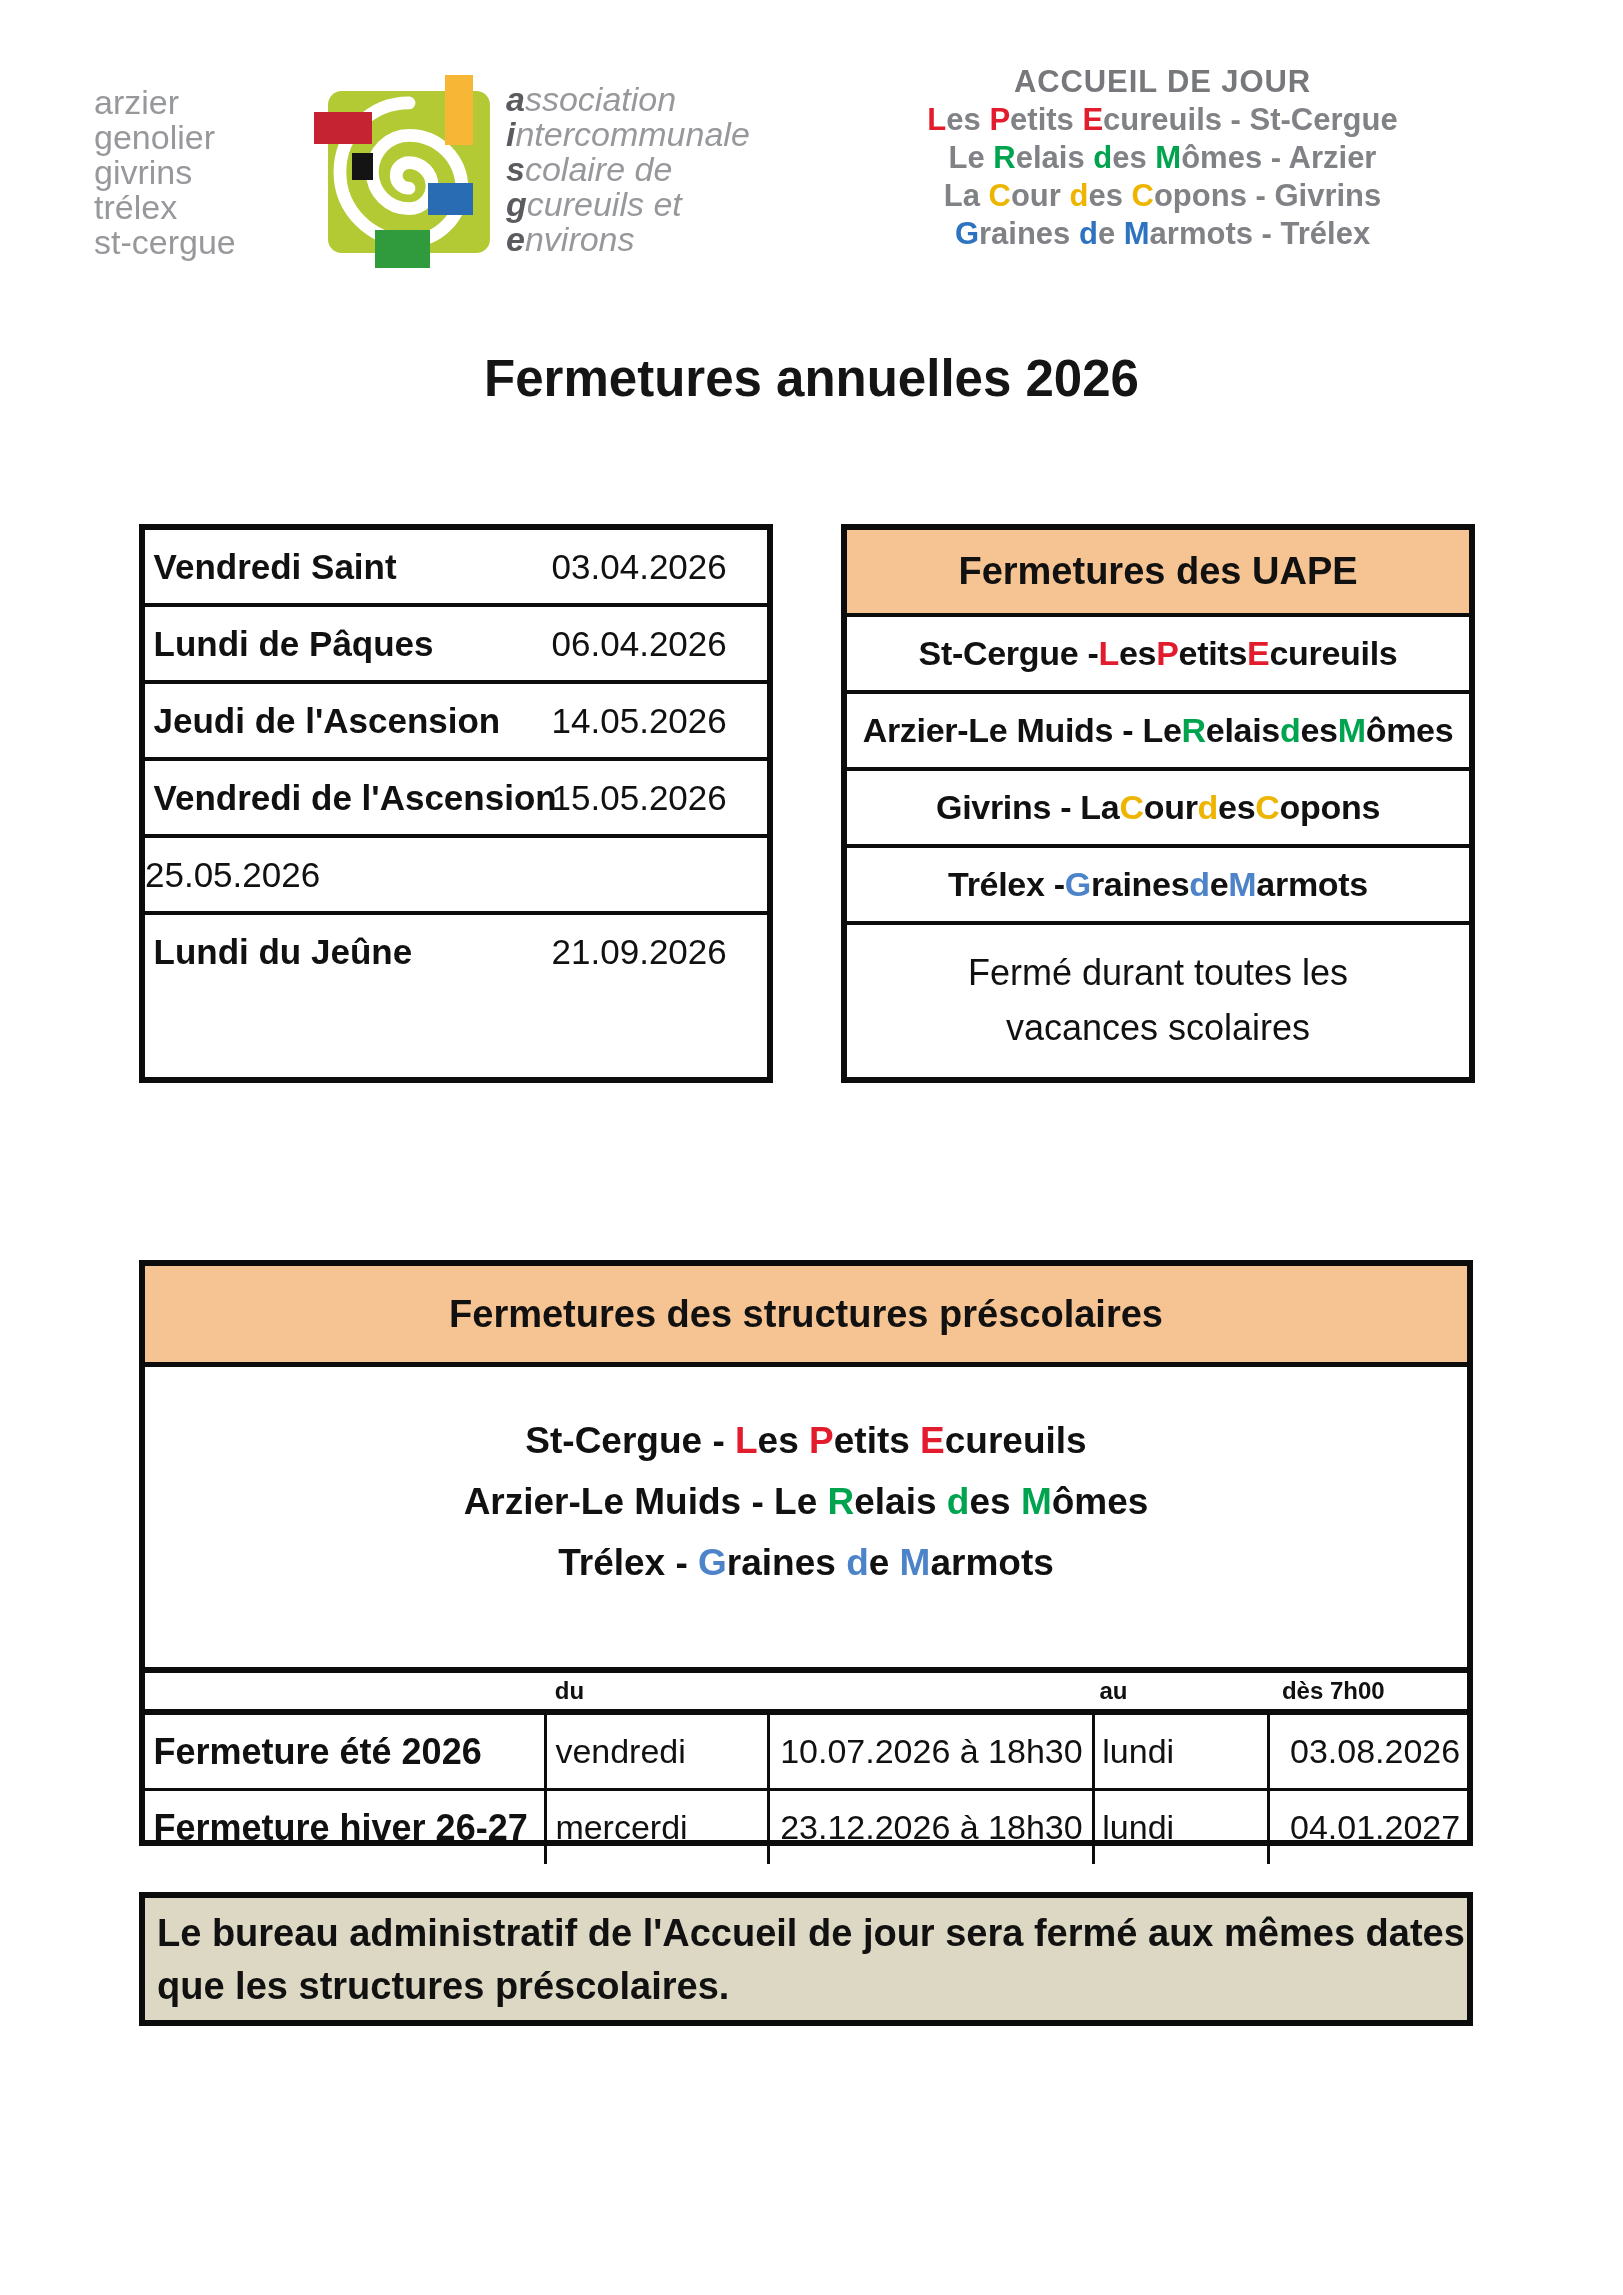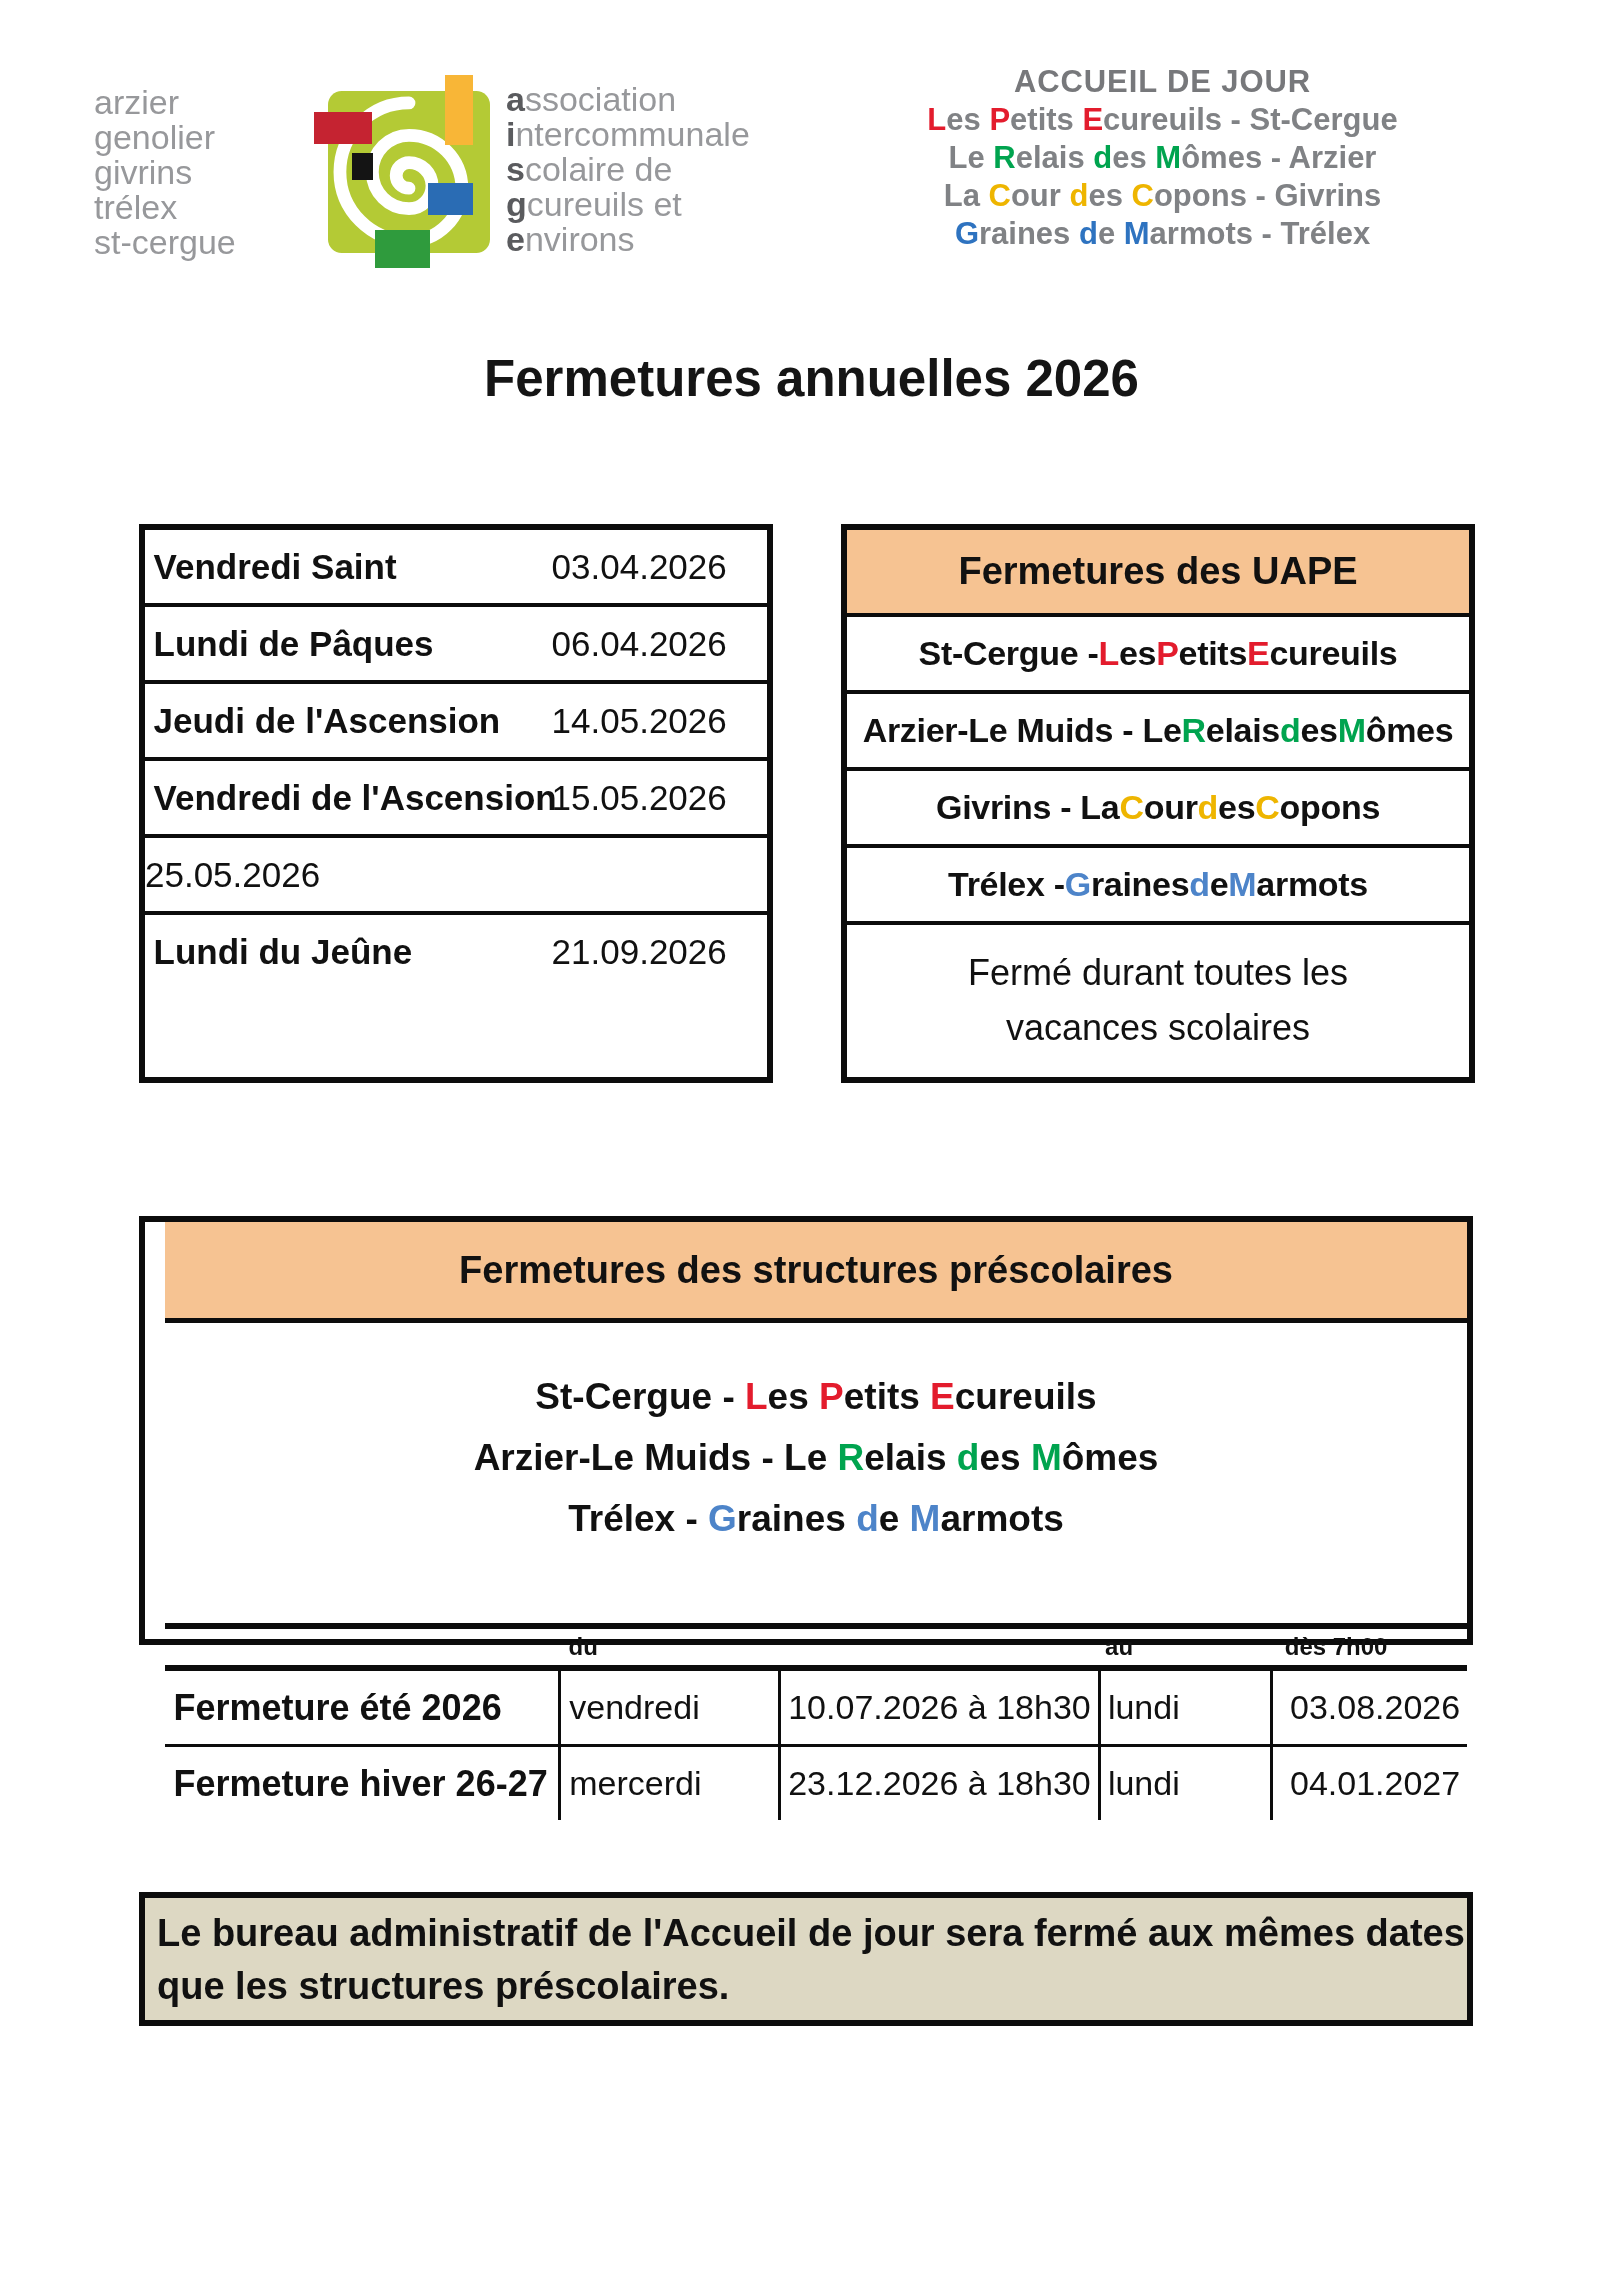--- a/index.html
+++ b/index.html
@@ -13,21 +13,21 @@
   .lime{position:absolute;left:19.6px;top:23px;width:162px;height:162px;
         background:var(--lime_sq,#b4ca35);border-radius:13.7px;}
   .lime svg{position:absolute;left:0;top:0;}
   .sq{position:absolute;}
   .sq.yellow{left:137px;top:6.8px;width:28px;height:70px;background:var(--yellow_sq,#f8b637);}
   .sq.red{left:6px;top:44px;width:58px;height:32px;background:var(--red_sq,#c52331);}
   .sq.black{left:44px;top:85px;width:21.4px;height:27px;background:var(--black_sq,#141414);}
   .sq.blue{left:120px;top:115px;width:45px;height:32px;background:var(--blue_sq,#2a6cb4);}
   .sq.green{left:67px;top:162px;width:55px;height:38px;background:var(--green_sq,#2f9b3d);}
   .org{position:absolute;left:506px;top:82px;font-size:34px;line-height:35px;
-       color:var(--gray_logo,#97989b);}
+       color:var(--gray_logo,#97989b);font-style:italic;}
 
   
   .accueil{position:absolute;left:854px;top:63px;width:617px;text-align:center;
            font-weight:bold;font-size:31px;line-height:38px;color:var(--gray_text,#808285);}
   .accueil-title{color:var(--gray_title,#77787b);letter-spacing:0.9px;}
 
   
   .page-title{position:absolute;left:0;top:349px;width:100%;margin:0;text-align:center;
               font-size:51px;font-weight:bold;color:#151515;}
 
@@ -49,21 +49,21 @@
   
   .tbl-right{left:841px;top:524px;width:634px;height:559px;}
   .tbl-right .hdr{height:83px;}
   .urow{height:73px;display:flex;align-items:center;justify-content:center;
         border-bottom:4.3px solid #0c0c0c;font-weight:bold;font-size:34px;
         letter-spacing:-0.3px;white-space:nowrap;}
   .unote{height:150px;display:flex;align-items:center;justify-content:center;
          text-align:center;font-size:36px;line-height:55px;padding:0 51px;}
 
   
-  .tbl-bottom{left:139px;top:1216px;width:1334px;height:429px;padding-left:20px;}
+  .tbl-bottom{left:139px;top:1260px;width:1334px;height:586px;}
   .tbl-bottom .hdr{height:96px;border-bottom:5.1px solid #0c0c0c;}
   .bigcell{height:257px;border-bottom:6px solid #0c0c0c;padding-top:43px;
            box-sizing:content-box;text-align:center;}
   .structline{font-weight:bold;font-size:37px;line-height:61px;white-space:nowrap;}
   .durow{position:relative;height:36px;border-bottom:6px solid #0c0c0c;}
   .durow span{position:absolute;top:50%;transform:translateY(-50%);
               font-weight:bold;font-size:24px;}
   .du-1{left:31%;} .du-2{left:72.2%;} .du-3{left:86%;}
   .brow{display:flex;height:73px;border-bottom:3.4px solid #0c0c0c;}
   .brow:last-child{border-bottom:none;}

